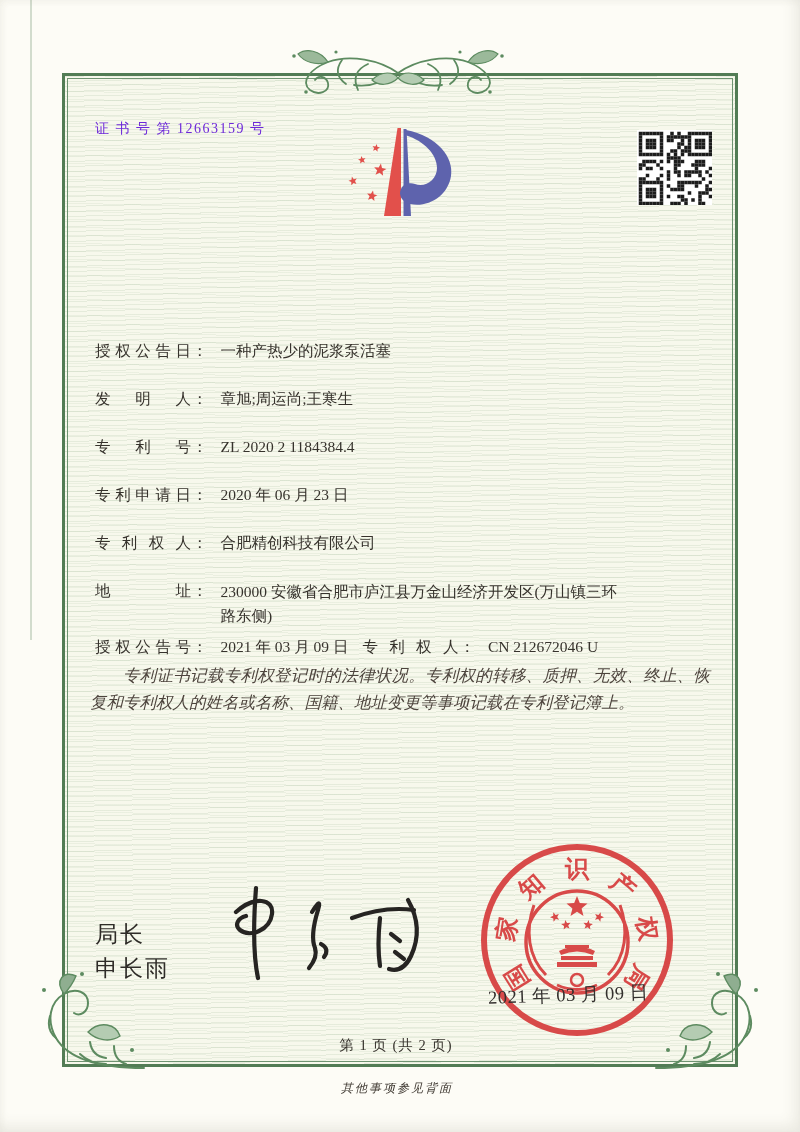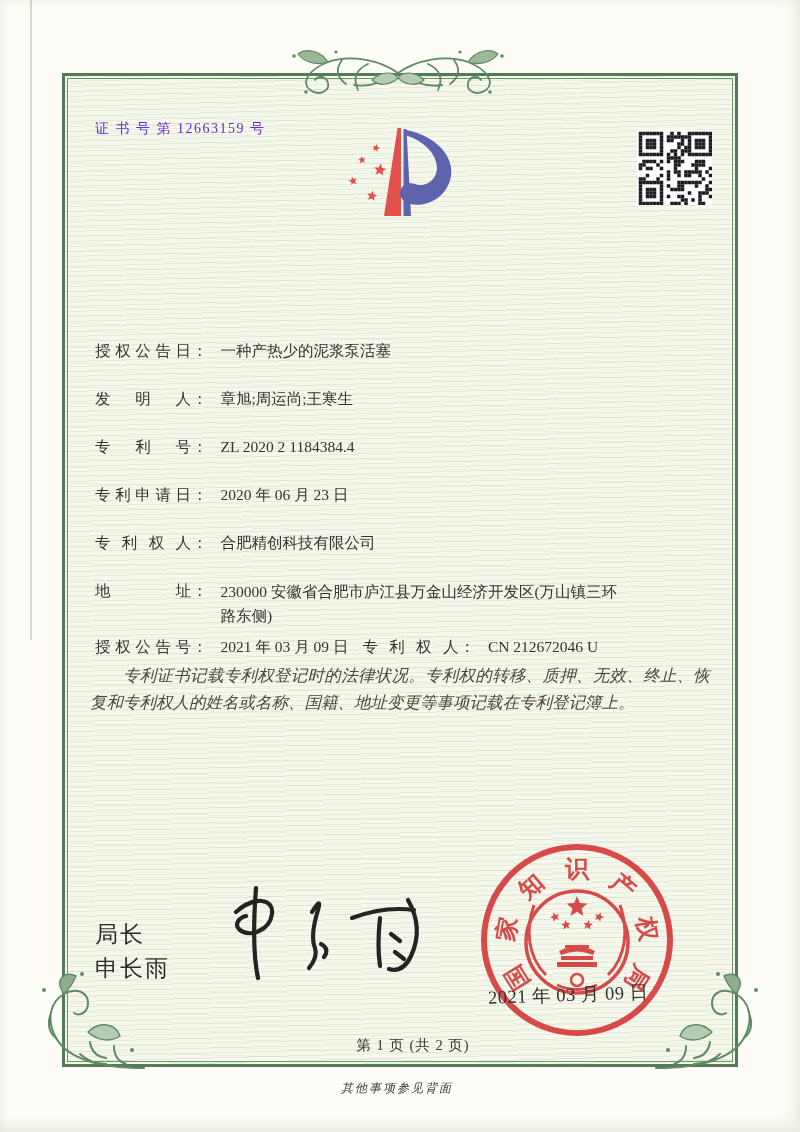--- a/index.html
+++ b/index.html
@@ -31,21 +31,21 @@
   .paras{left:90px;top:662px;width:620px;font-size:16.5px;line-height:27px;color:#4d443d;
          font-style:italic;text-align:justify;}
   .paras p{margin:0 0 1px 0;text-indent:2em;}
   
   .signer{left:95px;top:918px;font-size:23px;line-height:34px;color:#2f2c28;letter-spacing:2px;}
   .sig-svg{left:220px;top:878px;}
   
   .seal-svg{left:462px;top:825px;opacity:.92;}
   .seal-date{left:488px;top:982px;font-size:18.5px;color:#33302e;letter-spacing:.5px;transform:rotate(-2deg);}
   
-  .pageno{left:78px;top:1036px;width:670px;text-align:center;font-size:14.5px;color:#37332d;letter-spacing:1px;}
+  .pageno{left:61px;top:1036px;width:670px;text-align:center;font-size:14.5px;color:#37332d;letter-spacing:1px;}
   .backnote{left:62px;top:1080px;width:670px;text-align:center;font-size:12px;color:#403a33;
             font-style:italic;letter-spacing:2px;}
   .logo-svg{left:340px;top:120px;}
   .qr-svg{left:637px;top:130px;}
   .orn{color:#5d8b60;}
 </style>
 </head>
 <body>
 
 <div class="page">

